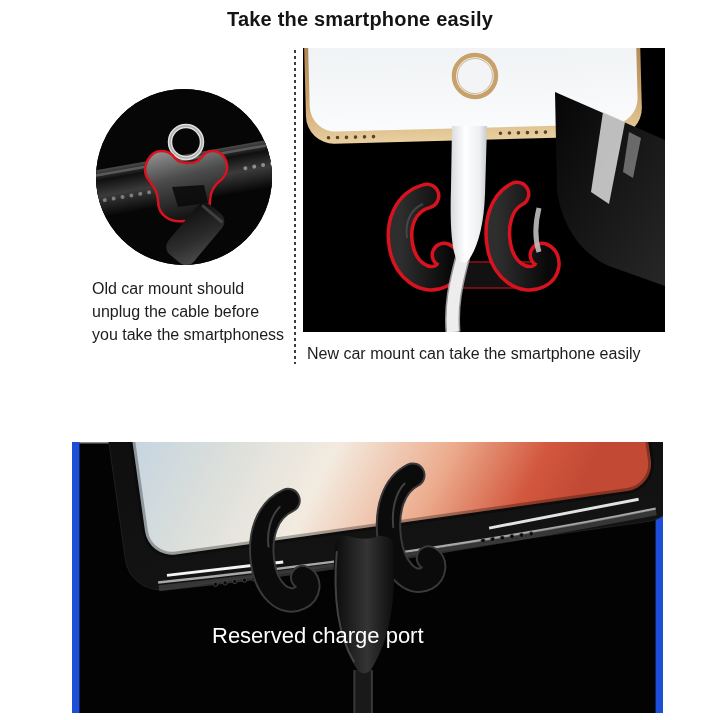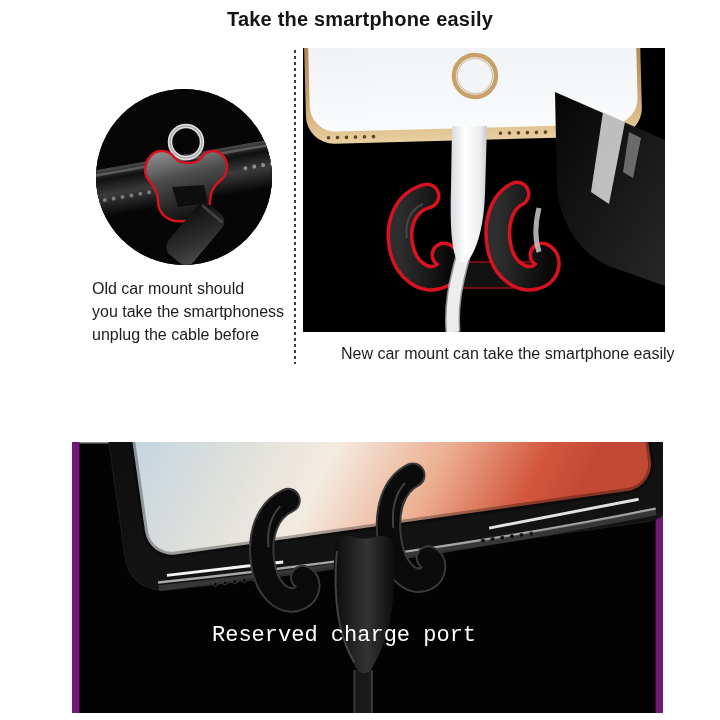--- a/index.html
+++ b/index.html
@@ -9,29 +9,29 @@
   .title{position:absolute;left:0;width:720px;margin:0;text-align:center;
          font-weight:bold;color:#141414;letter-spacing:0.2px;}
   .title-top{top:8px;font-size:20px;}
   .title-mid{top:400px;font-size:19.5px;}
 
   .circle-photo{position:absolute;left:96px;top:89px;width:176px;height:176px;
                 border-radius:50%;overflow:hidden;background:#000;}
   .new-photo{position:absolute;left:303px;top:48px;width:362px;height:284px;
              background:#000;overflow:hidden;}
   .bottom-photo{position:absolute;left:72px;top:442px;width:591px;height:271px;
-                background:#701a75;overflow:hidden;font-family:Liberation Mono, monospace;}
+                background:#1d4ed8;overflow:hidden;}
   svg{display:block;width:100%;height:100%;}
 
   .divider{position:absolute;left:294px;top:50px;width:2px;height:314px;
            background:repeating-linear-gradient(180deg,#3c3c3c 0 3px,transparent 3px 6px);}
 
   .caption{position:absolute;color:#1c1c1c;font-size:16px;line-height:23px;}
   .old-caption{left:92px;top:277px;width:210px;}
-  .new-caption{left:307px;top:342px;width:340px;margin-left:34px;}
+  .new-caption{left:307px;top:342px;width:340px;}
 
   .photo-caption{position:absolute;left:140px;top:181px;color:#ffffff;
                  font-size:22px;font-weight:400;}
 </style>
 </head>
 <body>
 
 <div class="canvas">
 
   <h1 class="title title-top">Take the smartphone easily</h1>
@@ -165,22 +165,22 @@
 
       <path d="M160,208 C152,238 148,258 150,284" fill="none" stroke="#b9b9b9" stroke-width="15" opacity="0.8"></path>
       <path d="M160,208 C152,238 148,258 150,284" fill="none" stroke="#ededed" stroke-width="12"></path>
       <path d="M149,78 L184,78 L182,146 C181,176 175,198 167,210 C163,216 156,216 153,210
                C148,198 147,170 148,140 Z" fill="url(#gPlug)"></path>
     </svg>
   </div>
 
   <div class="caption old-caption">
     <div>Old car mount should</div>
+    <div>unplug the cable before</div>
     <div>you take the smartphoness</div>
-    <div>unplug the cable before</div>
   </div>
   <div class="caption new-caption">New car mount can take the smartphone easily</div>
 
 
   <div class="bottom-photo">
     <svg viewBox="0 0 591 278">
       <defs>
         <linearGradient id="gScreen" x1="0" y1="0.2" x2="1" y2="0.55">
           <stop offset="0" stop-color="#b7cfe3"></stop>
             <stop offset="0.3" stop-color="#dcdfdb"></stop>

